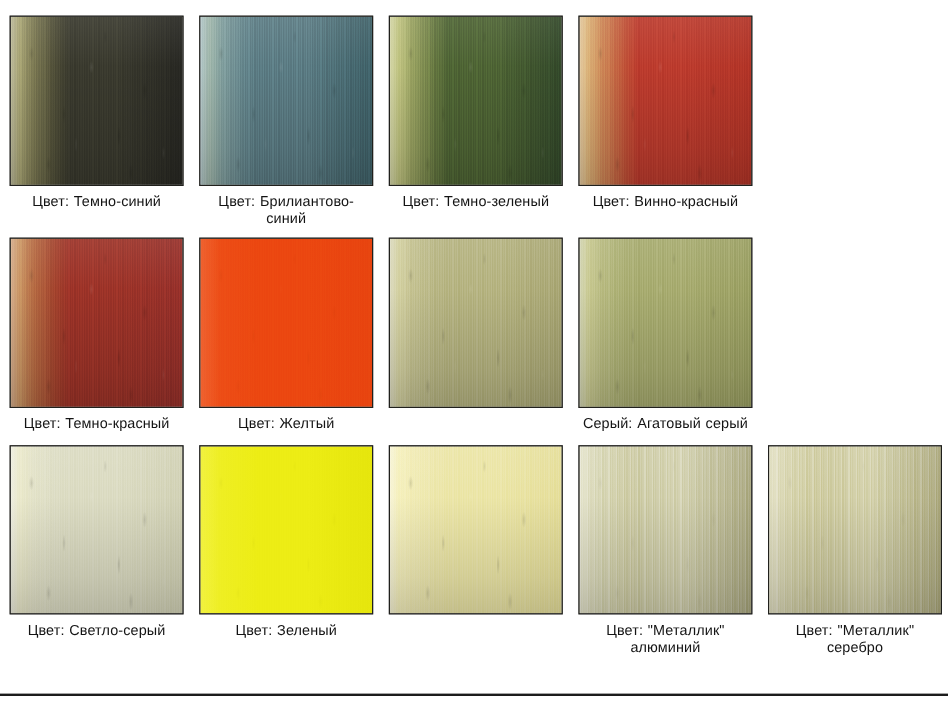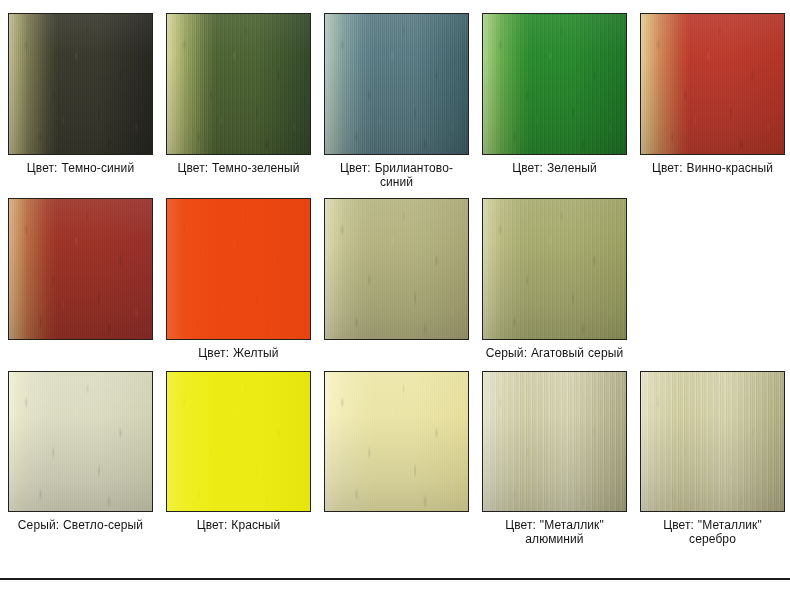--- a/index.html
+++ b/index.html
@@ -171,47 +171,37 @@
             <div class="base" style="background: linear-gradient(90deg, rgb(142, 138, 85) 0%, rgb(58, 58, 46) 34%, rgb(58, 58, 46) 62%, rgb(39, 39, 34) 100%);"></div>
             <div class="grain"></div>
             <div class="speckle"></div>
             <div class="highlight" style="background: linear-gradient(90deg, rgba(255, 255, 255, 0.42) 0%, rgba(255, 250, 200, 0.3) 5%, rgba(255, 250, 200, 0.1) 13%, rgba(255, 255, 255, 0) 26%);"></div>
             <div class="shade" style="background: linear-gradient(rgba(255, 255, 255, 0.07) 0%, rgba(0, 0, 0, 0) 30%, rgba(0, 0, 0, 0.1) 78%, rgba(0, 0, 0, 0.17) 100%);"></div>
           </div>
           <div class="caption">Цвет: Темно-синий</div>
         </div>
         <div class="cell">
           <div class="swatch">
+            <div class="base" style="background: linear-gradient(90deg, rgb(126, 160, 164) 0%, rgb(91, 124, 132) 34%, rgb(91, 124, 132) 62%, rgb(63, 97, 104) 100%);"></div>
+            <div class="grain"></div>
+            <div class="speckle"></div>
+            <div class="highlight" style="background: linear-gradient(90deg, rgba(255, 255, 255, 0.42) 0%, rgba(255, 250, 200, 0.3) 5%, rgba(255, 250, 200, 0.1) 13%, rgba(255, 255, 255, 0) 26%);"></div>
+            <div class="shade" style="background: linear-gradient(rgba(255, 255, 255, 0.07) 0%, rgba(0, 0, 0, 0) 30%, rgba(0, 0, 0, 0.1) 78%, rgba(0, 0, 0, 0.17) 100%);"></div>
+          </div>
+          <div class="caption">Цвет: Брилиантово-синий</div>
+        </div>
+        <div class="cell">
+          <div class="swatch">
             <div class="base" style="background: linear-gradient(90deg, rgb(180, 184, 106) 0%, rgb(78, 100, 52) 34%, rgb(78, 100, 52) 62%, rgb(51, 73, 42) 100%);"></div>
             <div class="grain"></div>
             <div class="speckle"></div>
             <div class="highlight" style="background: linear-gradient(90deg, rgba(255, 255, 255, 0.42) 0%, rgba(255, 250, 200, 0.3) 5%, rgba(255, 250, 200, 0.1) 13%, rgba(255, 255, 255, 0) 26%);"></div>
             <div class="shade" style="background: linear-gradient(rgba(255, 255, 255, 0.07) 0%, rgba(0, 0, 0, 0) 30%, rgba(0, 0, 0, 0.1) 78%, rgba(0, 0, 0, 0.17) 100%);"></div>
           </div>
           <div class="caption">Цвет: Темно-зеленый</div>
-        </div>
-        <div class="cell">
-          <div class="swatch">
-            <div class="base" style="background: linear-gradient(90deg, rgb(126, 160, 164) 0%, rgb(91, 124, 132) 34%, rgb(91, 124, 132) 62%, rgb(63, 97, 104) 100%);"></div>
-            <div class="grain"></div>
-            <div class="speckle"></div>
-            <div class="highlight" style="background: linear-gradient(90deg, rgba(255, 255, 255, 0.42) 0%, rgba(255, 250, 200, 0.3) 5%, rgba(255, 250, 200, 0.1) 13%, rgba(255, 255, 255, 0) 26%);"></div>
-            <div class="shade" style="background: linear-gradient(rgba(255, 255, 255, 0.07) 0%, rgba(0, 0, 0, 0) 30%, rgba(0, 0, 0, 0.1) 78%, rgba(0, 0, 0, 0.17) 100%);"></div>
-          </div>
-          <div class="caption">Цвет: Брилиантово-синий</div>
-        </div>
-        <div class="cell">
-          <div class="swatch">
-            <div class="base" style="background: linear-gradient(90deg, rgb(111, 178, 74) 0%, rgb(42, 138, 46) 34%, rgb(42, 138, 46) 62%, rgb(31, 117, 40) 100%);"></div>
-            <div class="grain"></div>
-            <div class="speckle"></div>
-            <div class="highlight" style="background: linear-gradient(90deg, rgba(255, 255, 255, 0.42) 0%, rgba(255, 250, 200, 0.3) 5%, rgba(255, 250, 200, 0.1) 13%, rgba(255, 255, 255, 0) 26%);"></div>
-            <div class="shade" style="background: linear-gradient(rgba(255, 255, 255, 0.07) 0%, rgba(0, 0, 0, 0) 30%, rgba(0, 0, 0, 0.1) 78%, rgba(0, 0, 0, 0.17) 100%);"></div>
-          </div>
-          <div class="caption">Цвет: Зеленый</div>
         </div>
         <div class="cell">
           <div class="swatch">
             <div class="base" style="background: linear-gradient(90deg, rgb(207, 162, 92) 0%, rgb(188, 59, 45) 34%, rgb(188, 59, 45) 62%, rgb(178, 52, 39) 100%);"></div>
             <div class="grain"></div>
             <div class="speckle"></div>
             <div class="highlight" style="background: linear-gradient(90deg, rgba(255, 255, 255, 0.42) 0%, rgba(255, 250, 200, 0.3) 5%, rgba(255, 250, 200, 0.1) 13%, rgba(255, 255, 255, 0) 26%);"></div>
             <div class="shade" style="background: linear-gradient(rgba(255, 255, 255, 0.07) 0%, rgba(0, 0, 0, 0) 30%, rgba(0, 0, 0, 0.1) 78%, rgba(0, 0, 0, 0.17) 100%);"></div>
           </div>
           <div class="caption">Цвет: Винно-красный</div>
@@ -219,20 +209,21 @@
       </div>
       <div class="row row-2">
         <div class="cell">
           <div class="swatch">
             <div class="base" style="background: linear-gradient(90deg, rgb(184, 116, 60) 0%, rgb(157, 51, 40) 34%, rgb(157, 51, 40) 62%, rgb(150, 48, 42) 100%);"></div>
             <div class="grain"></div>
             <div class="speckle"></div>
             <div class="highlight" style="background: linear-gradient(90deg, rgba(255, 255, 255, 0.42) 0%, rgba(255, 250, 200, 0.3) 5%, rgba(255, 250, 200, 0.1) 13%, rgba(255, 255, 255, 0) 26%);"></div>
             <div class="shade" style="background: linear-gradient(rgba(255, 255, 255, 0.07) 0%, rgba(0, 0, 0, 0) 30%, rgba(0, 0, 0, 0.1) 78%, rgba(0, 0, 0, 0.17) 100%);"></div>
           </div>
+          <div class="caption">Цвет: Темно-красный</div>
         </div>
         <div class="cell">
           <div class="swatch flat">
             <div class="base" style="background: linear-gradient(90deg, rgb(238, 80, 24) 0%, rgb(236, 71, 16) 34%, rgb(236, 71, 16) 62%, rgb(232, 68, 15) 100%);"></div>
             <div class="grain"></div>
             <div class="speckle"></div>
             <div class="highlight" style="background: linear-gradient(90deg, rgba(255, 255, 255, 0.1) 0%, rgba(255, 255, 255, 0) 12%);"></div>
             <div class="shade" style="background: none;"></div>
           </div>
           <div class="caption">Цвет: Желтый</div>
@@ -259,31 +250,31 @@
       </div>
       <div class="row row-3">
         <div class="cell">
           <div class="swatch">
             <div class="base" style="background: linear-gradient(90deg, rgb(227, 227, 205) 0%, rgb(220, 220, 195) 34%, rgb(220, 220, 195) 62%, rgb(210, 210, 182) 100%);"></div>
             <div class="grain"></div>
             <div class="speckle"></div>
             <div class="highlight" style="background: linear-gradient(90deg, rgba(255, 255, 255, 0.42) 0%, rgba(255, 250, 200, 0.3) 5%, rgba(255, 250, 200, 0.1) 13%, rgba(255, 255, 255, 0) 26%);"></div>
             <div class="shade" style="background: linear-gradient(rgba(255, 255, 255, 0.07) 0%, rgba(0, 0, 0, 0) 30%, rgba(0, 0, 0, 0.1) 78%, rgba(0, 0, 0, 0.17) 100%);"></div>
           </div>
-          <div class="caption">Серый: Светло-серый</div>
+          <div class="caption">Цвет: Светло-серый</div>
         </div>
         <div class="cell">
           <div class="swatch flat">
             <div class="base" style="background: linear-gradient(90deg, rgb(240, 240, 42) 0%, rgb(237, 237, 20) 34%, rgb(237, 237, 20) 62%, rgb(230, 230, 12) 100%);"></div>
             <div class="grain"></div>
             <div class="speckle"></div>
             <div class="highlight" style="background: linear-gradient(90deg, rgba(255, 255, 255, 0.1) 0%, rgba(255, 255, 255, 0) 12%);"></div>
             <div class="shade" style="background: none;"></div>
           </div>
-          <div class="caption">Цвет: Красный</div>
+          <div class="caption">Цвет: Зеленый</div>
         </div>
         <div class="cell">
           <div class="swatch">
             <div class="base" style="background: linear-gradient(90deg, rgb(242, 237, 187) 0%, rgb(236, 230, 168) 34%, rgb(236, 230, 168) 62%, rgb(230, 223, 156) 100%);"></div>
             <div class="grain"></div>
             <div class="speckle"></div>
             <div class="highlight" style="background: linear-gradient(90deg, rgba(255, 255, 255, 0.42) 0%, rgba(255, 250, 200, 0.3) 5%, rgba(255, 250, 200, 0.1) 13%, rgba(255, 255, 255, 0) 26%);"></div>
             <div class="shade" style="background: linear-gradient(rgba(255, 255, 255, 0.07) 0%, rgba(0, 0, 0, 0) 30%, rgba(0, 0, 0, 0.1) 78%, rgba(0, 0, 0, 0.17) 100%);"></div>
           </div>
         </div>

